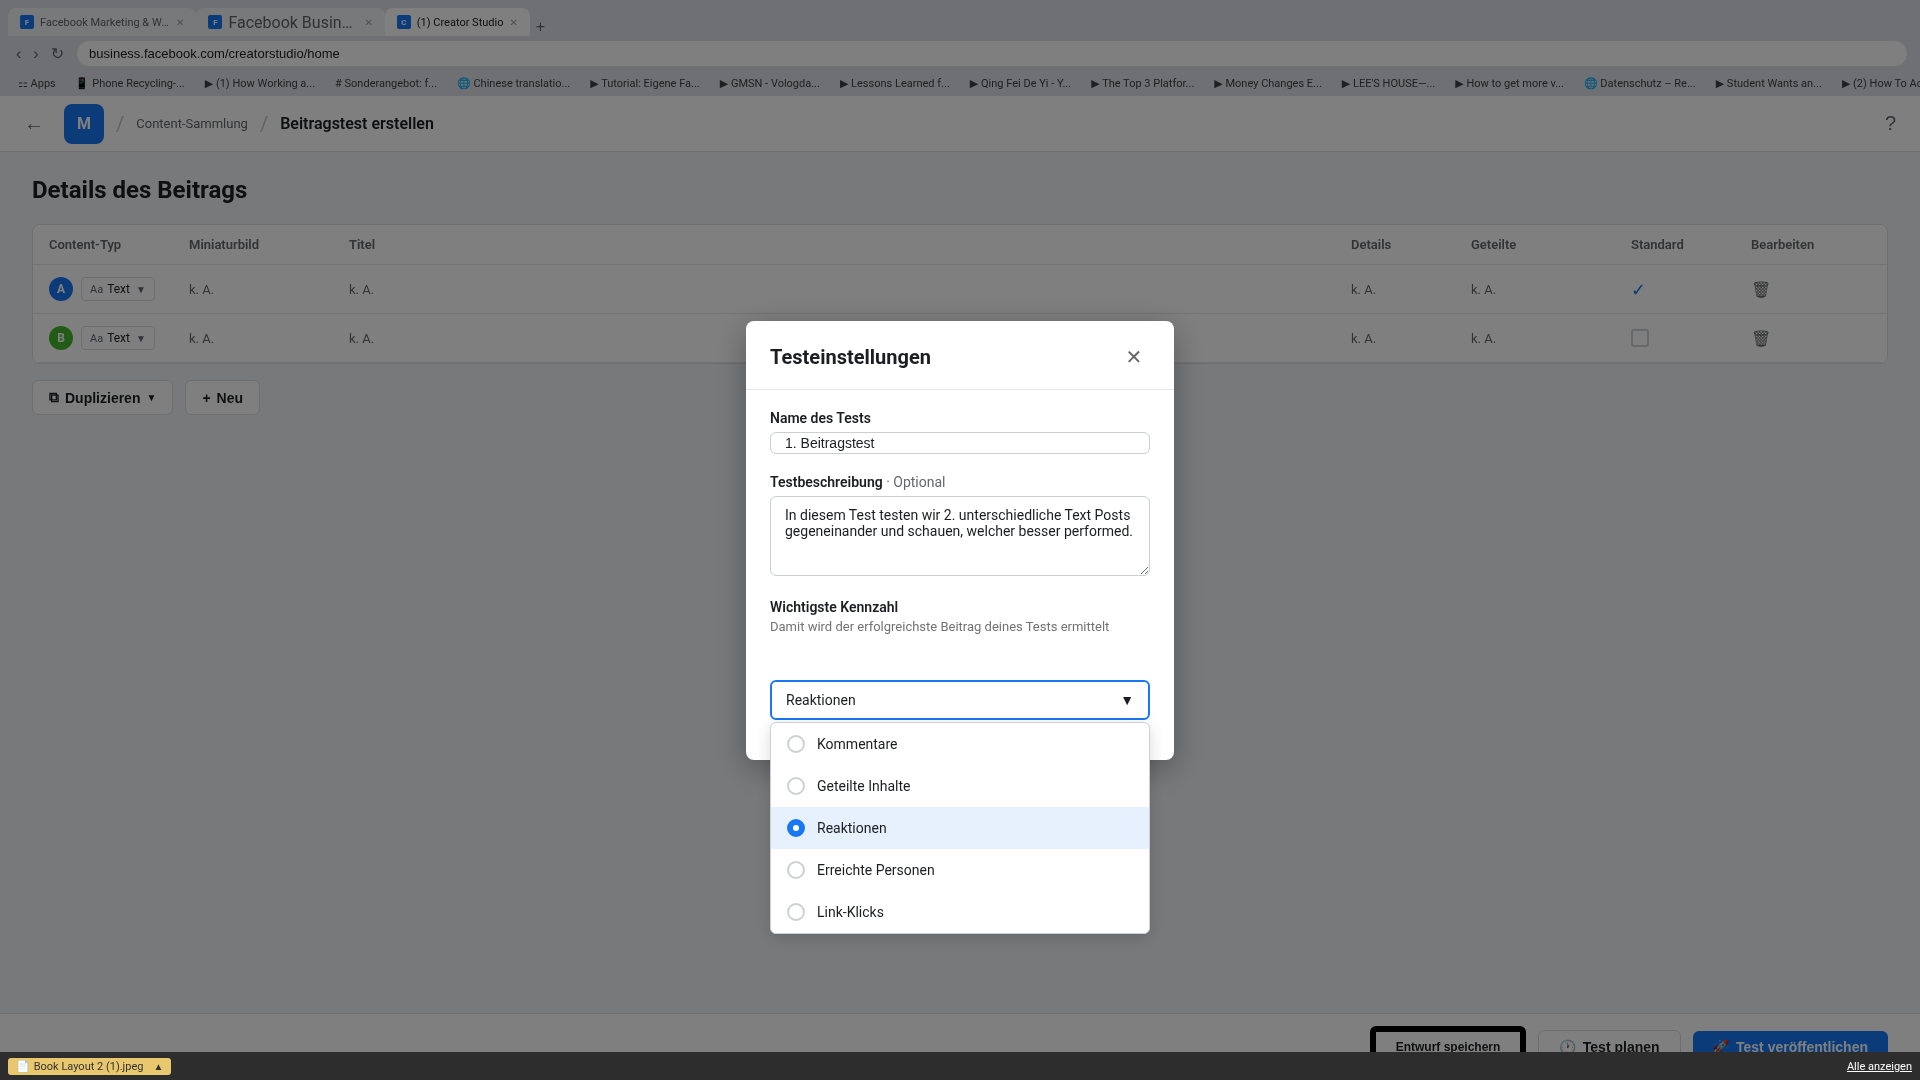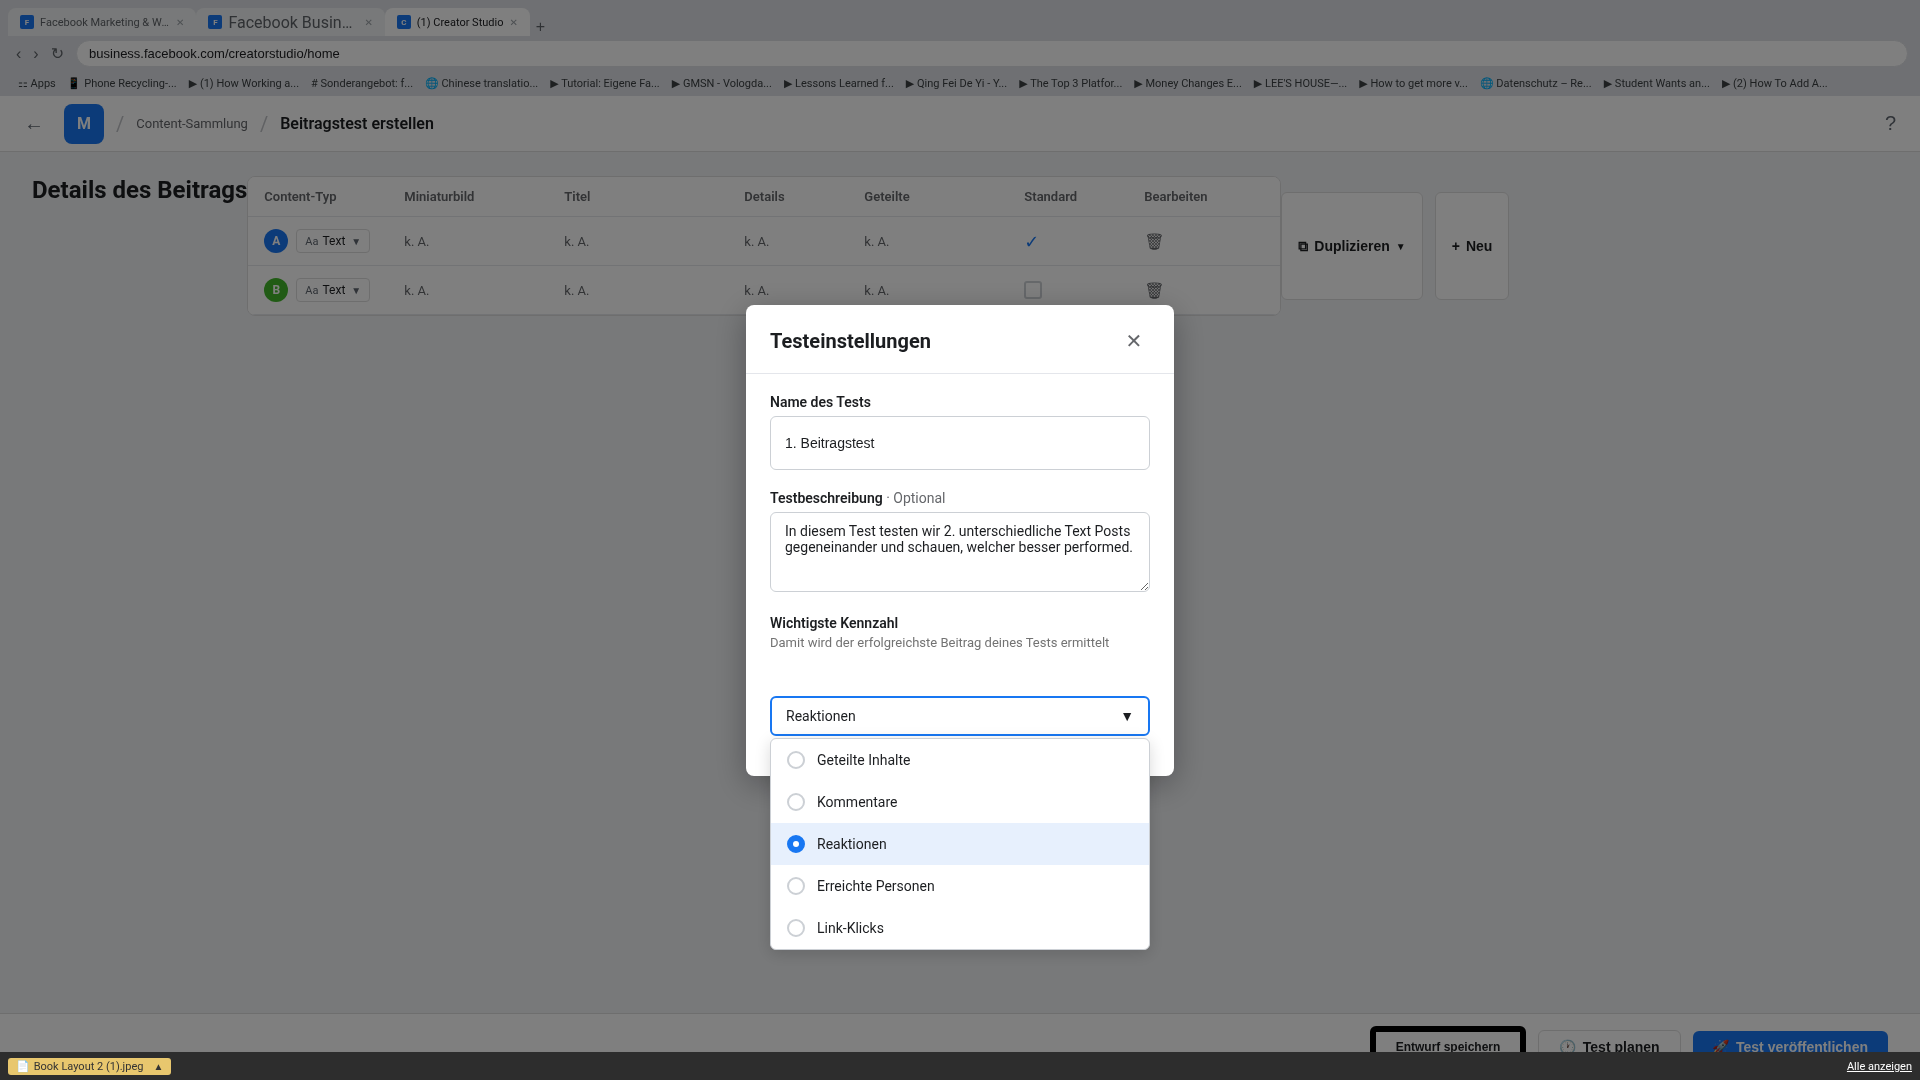--- a/index.html
+++ b/index.html
@@ -12,33 +12,33 @@
     .browser-tab.active { background: #fff; color: #202124; }
     .browser-tab .tab-close { color: #9aa0a6; font-size: 10px; cursor: pointer; }
     .browser-tab .tab-favicon { width: 14px; height: 14px; background: #1877f2; border-radius: 2px; display: inline-flex; align-items: center; justify-content: center; color: white; font-size: 8px; font-weight: bold; }
     .tab-new { background: none; border: none; font-size: 16px; color: #5f6368; cursor: pointer; padding: 0 6px; }
 
     
     .address-bar { background: #dee1e6; padding: 4px 12px 6px; display: flex; align-items: center; gap: 8px; }
     .nav-buttons { display: flex; gap: 4px; }
     .nav-btn { background: none; border: none; color: #5f6368; font-size: 16px; cursor: pointer; padding: 4px; border-radius: 50%; }
     .url-bar { flex: 1; background: #fff; border: 1px solid #dfe1e5; border-radius: 20px; padding: 5px 12px; font-size: 13px; color: #202124; }
-    .bookmarks-bar { background: #dee1e6; padding: 2px 12px 4px; display: flex; gap: 0; align-items: center; overflow: hidden; }
+    .bookmarks-bar { background: #dee1e6; padding: 2px 12px 4px; display: flex; gap: 8px; align-items: center; overflow: hidden; }
     .bookmark-item { font-size: 11px; color: #3c4043; padding: 2px 6px; border-radius: 4px; cursor: pointer; white-space: nowrap; display: flex; align-items: center; gap: 3px; }
 
     
     .top-nav { background: #fff; border-bottom: 1px solid #ddd; height: 56px; display: flex; align-items: center; padding: 0 16px; gap: 12px; }
     .back-btn { background: none; border: none; font-size: 20px; cursor: pointer; color: #606770; padding: 8px; border-radius: 50%; }
     .nav-logo { width: 40px; height: 40px; background: #1877f2; border-radius: 8px; display: flex; align-items: center; justify-content: center; color: white; font-weight: bold; font-size: 16px; }
     .nav-separator { color: #c0c2c7; font-size: 20px; }
     .nav-spacer { flex: 1; }
     .nav-help { background: none; border: none; color: #606770; font-size: 20px; cursor: pointer; padding: 8px; border-radius: 50%; }
 
     
-    .content-area { display: flex; flex-direction: row; padding: 24px 32px; flex: 1; }
+    .content-area { display: flex; flex-direction: column; padding: 24px 32px; flex: 1; }
     .page-title { font-size: 24px; font-weight: 700; margin-bottom: 20px; color: #1c1e21; }
 
     
     .table-container { background: #fff; border-radius: 8px; border: 1px solid #ddd; overflow: hidden; }
     .table-header { display: grid; grid-template-columns: 140px 160px 180px 1fr 120px 160px 120px 120px; padding: 12px 16px; background: #fff; border-bottom: 1px solid #e4e6eb; font-weight: 600; font-size: 13px; color: #65676b; }
     .table-row { display: grid; grid-template-columns: 140px 160px 180px 1fr 120px 160px 120px 120px; padding: 12px 16px; border-bottom: 1px solid #e4e6eb; align-items: center; background: #fff; }
     .row-label { width: 24px; height: 24px; border-radius: 50%; display: flex; align-items: center; justify-content: center; font-weight: 700; font-size: 12px; color: white; margin-right: 8px; }
     .row-a { background: #1877f2; }
     .row-b { background: #42b72a; }
     .cell { display: flex; align-items: center; font-size: 13px; color: #1c1e21; }
@@ -63,21 +63,21 @@
     
     .modal-overlay { position: fixed; top: 0; left: 0; right: 0; bottom: 0; background: rgba(0,0,0,0.5); display: flex; align-items: center; justify-content: center; z-index: 1000; }
     .modal { background: #fff; border-radius: 8px; width: 428px; box-shadow: 0 8px 32px rgba(0,0,0,0.3); overflow: visible; }
     .modal-header { display: flex; justify-content: space-between; align-items: center; padding: 20px 24px 16px; border-bottom: 1px solid #e4e6eb; }
     .modal-title { font-size: 20px; font-weight: 700; color: #1c1e21; }
     .modal-close { background: none; border: none; font-size: 20px; cursor: pointer; color: #65676b; width: 32px; height: 32px; display: flex; align-items: center; justify-content: center; border-radius: 50%; }
     .modal-body { padding: 20px 24px; }
     .form-group { margin-bottom: 20px; }
     .form-label { font-size: 14px; font-weight: 600; color: #1c1e21; margin-bottom: 6px; display: block; }
     .form-label-optional { font-weight: 400; color: #65676b; }
-    .form-input { width: 100%; padding: 18px 14px; border: 1px solid #ccd0d5; border-radius: 6px; font-size: 14px; color: #1c1e21; outline: none; }
+    .form-input { width: 100%; padding: 2px 14px; border: 1px solid #ccd0d5; border-radius: 6px; font-size: 14px; color: #1c1e21; outline: none; }
     .form-textarea { width: 100%; padding: 10px 14px; border: 1px solid #ccd0d5; border-radius: 6px; font-size: 14px; color: #1c1e21; outline: none; resize: vertical; min-height: 80px; font-family: inherit; }
     .metric-label { font-size: 14px; font-weight: 600; color: #1c1e21; margin-bottom: 4px; display: block; }
     .metric-desc { font-size: 13px; color: #737373; margin-bottom: 10px; }
 
     
     .select-wrapper { position: relative; margin-top: 46px; }
     .select-btn { width: 100%; padding: 10px 14px; border: 2px solid #1877f2; border-radius: 6px; font-size: 14px; color: #1c1e21; background: #fff; cursor: pointer; display: flex; align-items: center; justify-content: space-between; }
     .select-dropdown { position: absolute; top: 100%; left: 0; right: 0; background: #fff; border: 1px solid #ccd0d5; border-radius: 6px; box-shadow: 0 4px 16px rgba(0,0,0,0.15); z-index: 100; margin-top: 2px; }
     .dropdown-item { display: flex; align-items: center; gap: 12px; padding: 12px 16px; cursor: pointer; font-size: 14px; color: #1c1e21; }
     .dropdown-item.selected { background: #e7f0fd; }
@@ -267,26 +267,26 @@
 
         <div class="select-wrapper">
           <div class="select-btn">
             <span>Reaktionen</span>
             <span>▼</span>
           </div>
           <div class="select-dropdown">
 
             <div class="dropdown-item">
               <div class="radio-circle unchecked"></div>
-              <span>Geteilte Inhalte</span>
+              <span>Kommentare</span>
             </div>
 
             <div class="dropdown-item">
               <div class="radio-circle unchecked"></div>
-              <span>Kommentare</span>
+              <span>Geteilte Inhalte</span>
             </div>
 
             <div class="dropdown-item selected">
               <div class="radio-circle checked"></div>
               <span>Reaktionen</span>
             </div>
 
             <div class="dropdown-item">
               <div class="radio-circle unchecked"></div>
               <span>Erreichte Personen</span>

